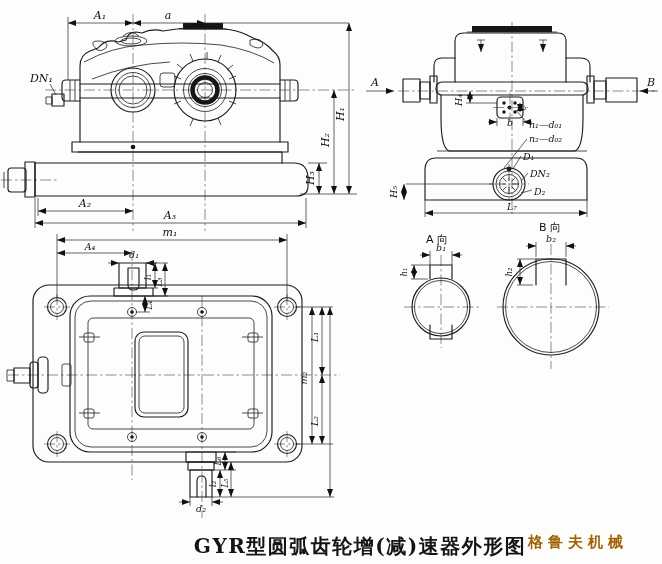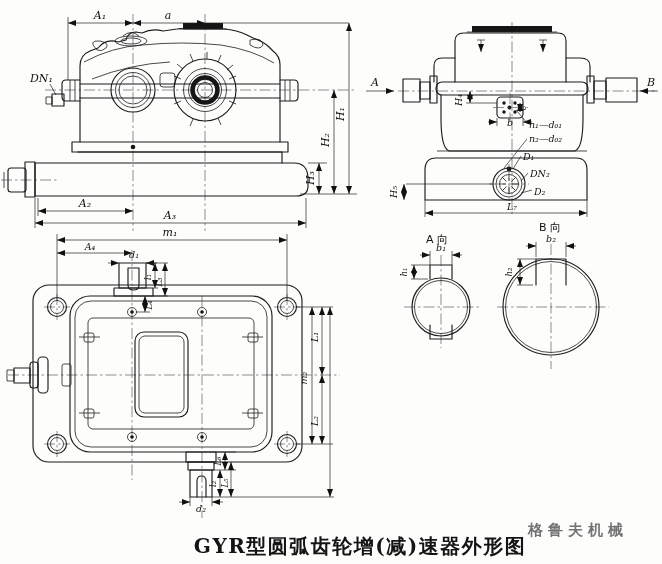--- a/index.html
+++ b/index.html
@@ -328,16 +328,16 @@
     <path class="dim" d="M576,246 H566" marker-end="url(#ar)"></path>
     <text class="tm" x="551" y="242" text-anchor="middle">b₂</text>
     <path class="dim" d="M536,259 H517 M533,285 H517"></path>
     <path class="dim" d="M520,259 V285" marker-start="url(#arS)" marker-end="url(#ar)"></path>
     <text class="ts" transform="rotate(-90 512 272)" x="512" y="272" text-anchor="middle">h₂</text>
   </g>
 </svg>
 
 <div class="caption">GYR型圆弧齿轮增(减)速器外形图</div>
 
-<div class="watermark" style="color: #737373;">
+<div class="watermark" style="color: #a16207; margin-top: 12px;">
   <div class="l1">格鲁夫机械</div>
 </div>
 </div>
 
 </body></html>

